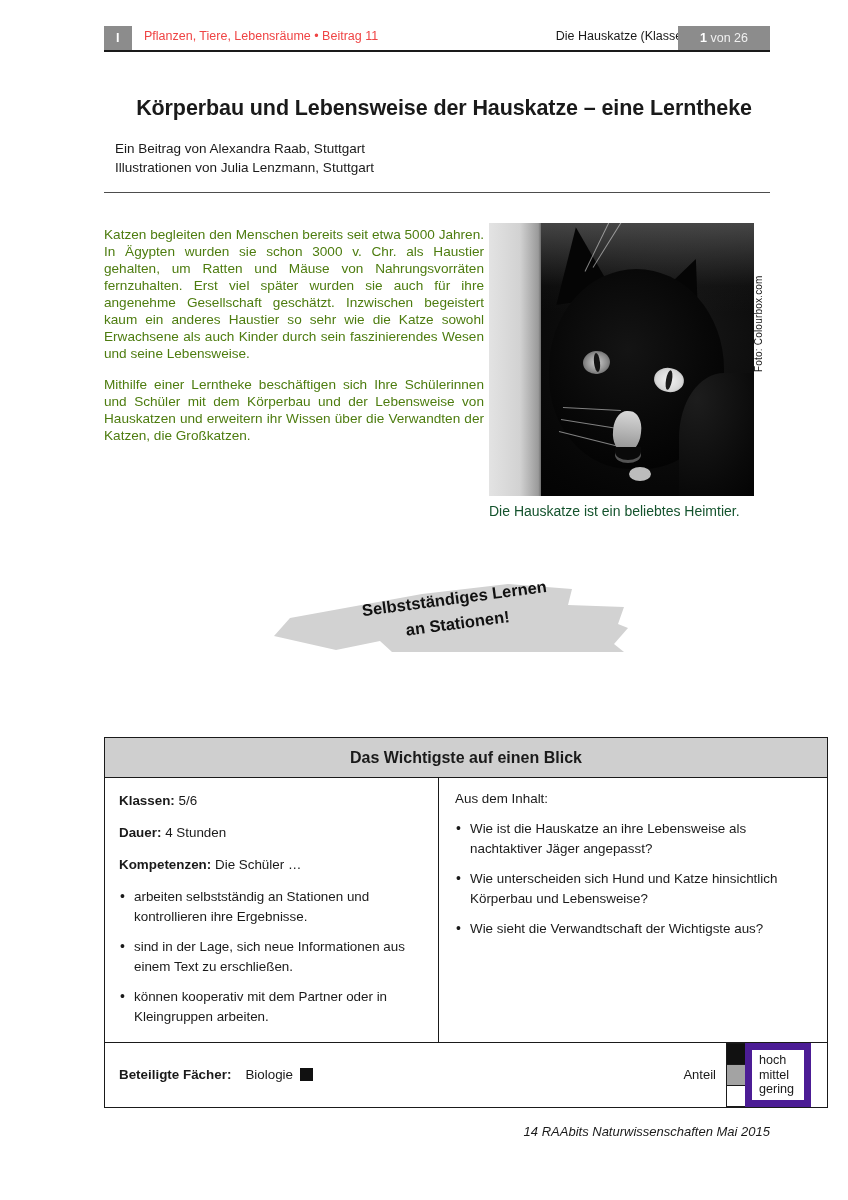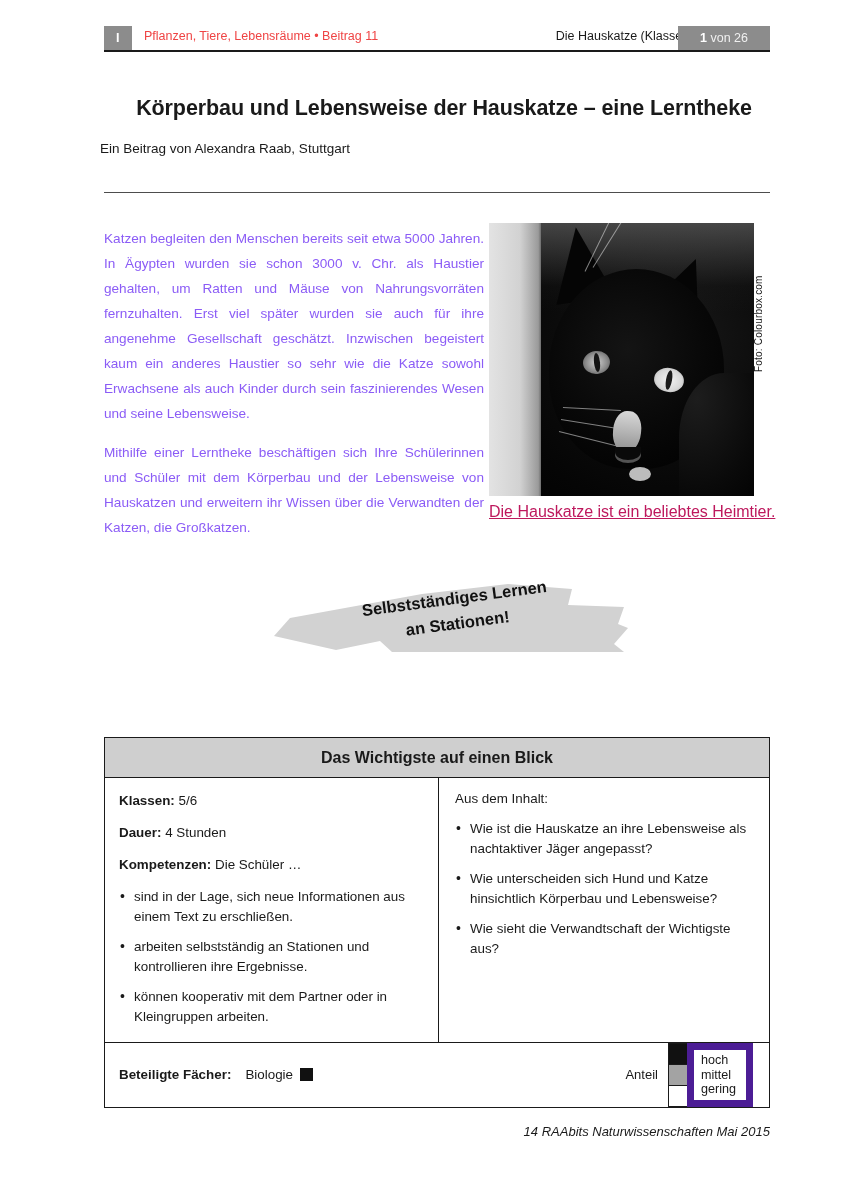--- a/index.html
+++ b/index.html
@@ -90,21 +90,21 @@
     width: 680px;
     font-size: 21.5px;
     font-weight: bold;
     color: #1a1a1a;
     letter-spacing: -0.1px;
     white-space: nowrap;
     text-align: center;
   }
   .byline {
     position: absolute;
-    left: 100px;
+    left: 115px;
     top: 139px;
     width: 520px;
     font-size: 13.5px;
     line-height: 19px;
     color: #1a1a1a;
   }
   .title-rule {
     position: absolute;
     left: 104px;
     top: 192px;
@@ -116,23 +116,23 @@
   
   .intro {
     position: absolute;
     left: 104px;
     top: 226px;
     width: 380px;
   }
   .intro p {
     margin: 0 0 14px 0;
     font-size: 13.6px;
-    line-height: 25px;
+    line-height: 17px;
     text-align: justify;
-    color: #8b5cf6;
+    color: #4d7c0f;
   }
   .intro p:last-child { margin-bottom: 4px; }
 
   
   .photo-wrap {
     position: absolute;
     left: 489px;
     top: 223px;
     width: 265px;
     height: 273px;
@@ -266,24 +266,23 @@
     white-space: nowrap;
     transform: rotate(-90deg);
     transform-origin: left top;
     letter-spacing: 0.2px;
   }
   .caption {
     position: absolute;
     left: 489px;
     top: 503px;
     width: 290px;
-    font-size: 16px;
-    color: #be185d;
+    font-size: 14px;
+    color: #14532d;
     white-space: nowrap;
-    text-decoration: underline;
   }
 
   
   .sticker {
     position: absolute;
     left: 272px;
     top: 578px;
     width: 360px;
     height: 78px;
   }
@@ -300,21 +299,21 @@
     color: #111;
     transform: rotate(-7.5deg);
     transform-origin: center center;
   }
 
   
   .infobox {
     position: absolute;
     left: 104px;
     top: 737px;
-    width: 666px;
+    width: 724px;
     border: 1.5px solid #1a1a1a;
     box-sizing: border-box;
   }
   .ib-head {
     height: 39px;
     background: #cfcfcf;
     border-bottom: 1.5px solid #1a1a1a;
     text-align: center;
     font-size: 16px;
     font-weight: bold;
@@ -451,20 +450,21 @@
     <div class="hdr-right">Die Hauskatze (Klassen 5/6)</div>
     <div class="hdr-page">
       <span class="pg-num">1</span><span class="pg-rest"> von 26</span>
     </div>
   </div>
   <div class="hdr-rule"></div>
 
   <div class="title">Körperbau und Lebensweise der Hauskatze – eine Lerntheke</div>
   <div class="byline">
     <div>Ein Beitrag von Alexandra Raab, Stuttgart</div>
+    <div>Illustrationen von Julia Lenzmann, Stuttgart</div>
   </div>
   <div class="title-rule"></div>
 
   <div class="intro">
     <p>Katzen begleiten den Menschen bereits seit etwa 5000 Jahren. In Ägypten wurden sie schon 3000 v. Chr. als Haustier gehalten, um Ratten und Mäuse von Nahrungsvorräten fernzuhalten. Erst viel später wurden sie auch für ihre angenehme Gesellschaft geschätzt. Inzwischen begeistert kaum ein anderes Haustier so sehr wie die Katze sowohl Erwachsene als auch Kinder durch sein faszinierendes Wesen und seine Lebensweise.</p>
     <p>Mithilfe einer Lerntheke beschäftigen sich Ihre Schülerinnen und Schüler mit dem Körperbau und der Lebensweise von Hauskatzen und erweitern ihr Wissen über die Verwandten der Katzen, die Großkatzen.</p>
   </div>
 
   <div class="photo-wrap">
     <div class="photo">
@@ -508,22 +508,22 @@
         <div class="kv">
           <b>Klassen:</b><span> 5/6</span>
         </div>
         <div class="kv">
           <b>Dauer:</b><span> 4 Stunden</span>
         </div>
         <div class="kv">
           <b>Kompetenzen:</b><span> Die Schüler …</span>
         </div>
         <ul class="blist">
+          <li>arbeiten selbstständig an Stationen und kontrollieren ihre Ergebnisse.</li>
           <li>sind in der Lage, sich neue Informationen aus einem Text zu erschließen.</li>
-          <li>arbeiten selbstständig an Stationen und kontrollieren ihre Ergebnisse.</li>
           <li>können kooperativ mit dem Partner oder in Kleingruppen arbeiten.</li>
         </ul>
       </div>
 
       <div class="ib-col-r">
         <div class="ib-sub">Aus dem Inhalt:</div>
         <ul class="blist">
           <li>Wie ist die Hauskatze an ihre Lebensweise als nachtaktiver Jäger angepasst?</li>
           <li>Wie unterscheiden sich Hund und Katze hinsichtlich Körperbau und Lebensweise?</li>
           <li>Wie sieht die Verwandtschaft der Wichtigste aus?</li>

